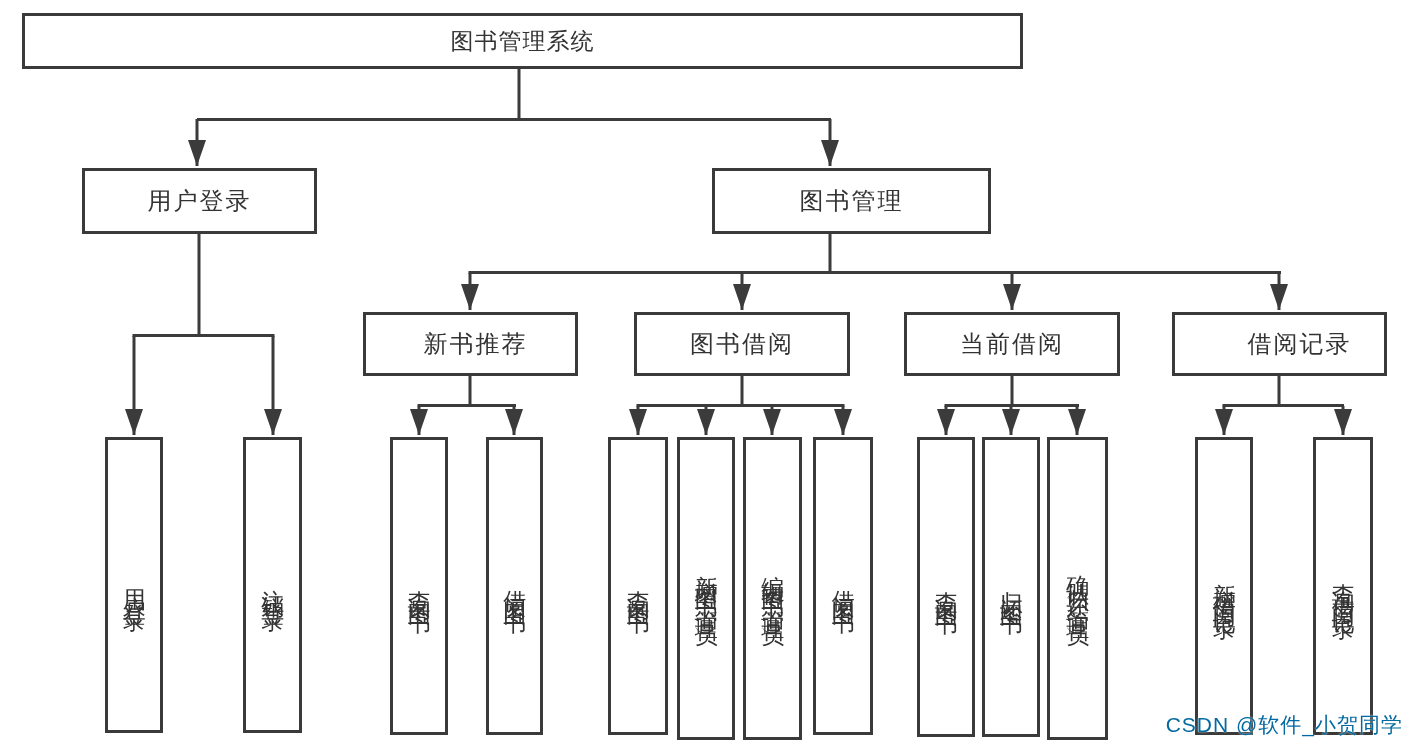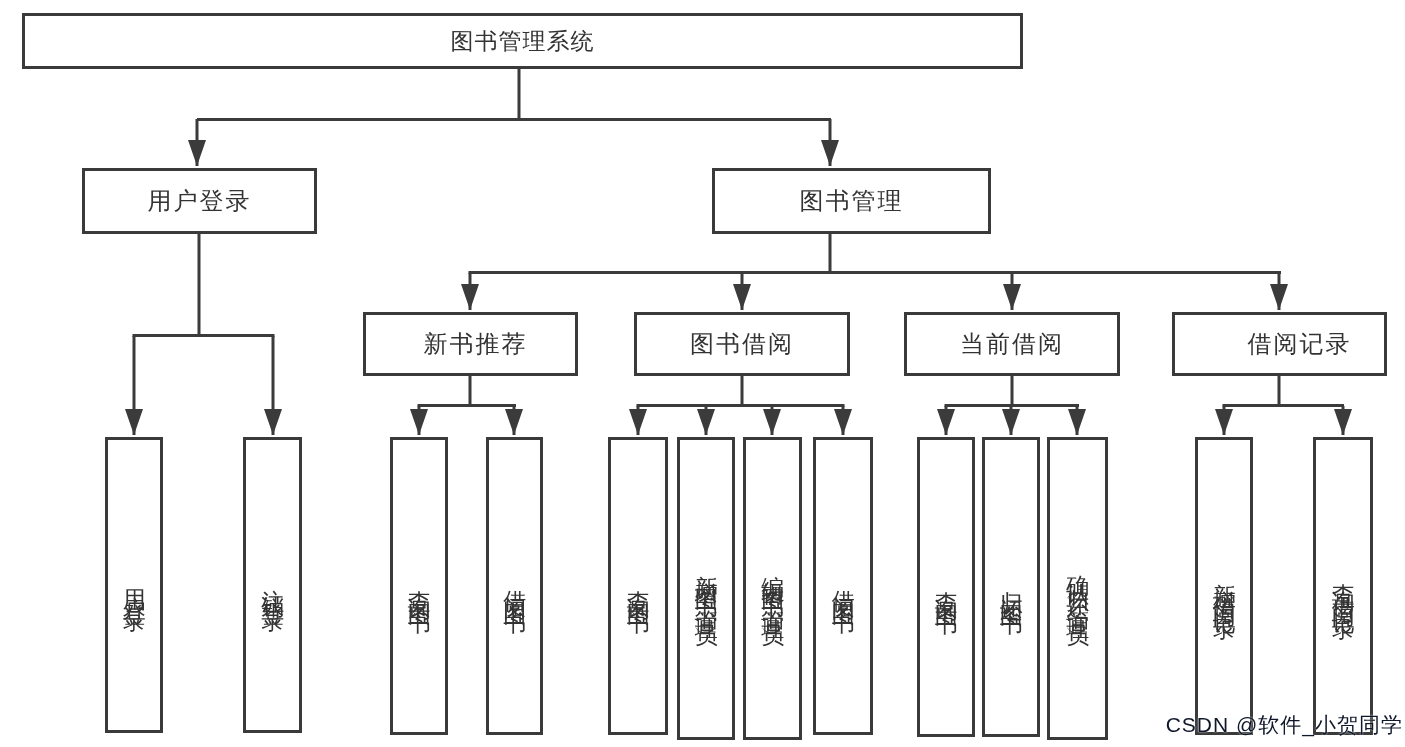--- a/index.html
+++ b/index.html
@@ -16,21 +16,21 @@
   }
   .h-lg  { font-size:23px; letter-spacing:1px; }
   .h-md  { font-size:24px; letter-spacing:2px; }
   .vbox > span {
     writing-mode:vertical-rl; text-orientation:mixed;
     font-size:23px; letter-spacing:7px; line-height:1.2;
     color:#333333; white-space:nowrap;
   }
   .watermark {
     position:absolute; right:2px; bottom:8px;
-    font-size:21px; color:#0f172a; letter-spacing:1px;
+    font-size:21px; color:#0369a1; letter-spacing:1px;
     text-shadow:0 0 2px #ffffff;
   }
 </style>
 </head>
 <body>
 
 <div class="canvas">
 
   <svg class="connectors" width="1405" height="747" viewBox="0 0 1405 747">
     <defs>

